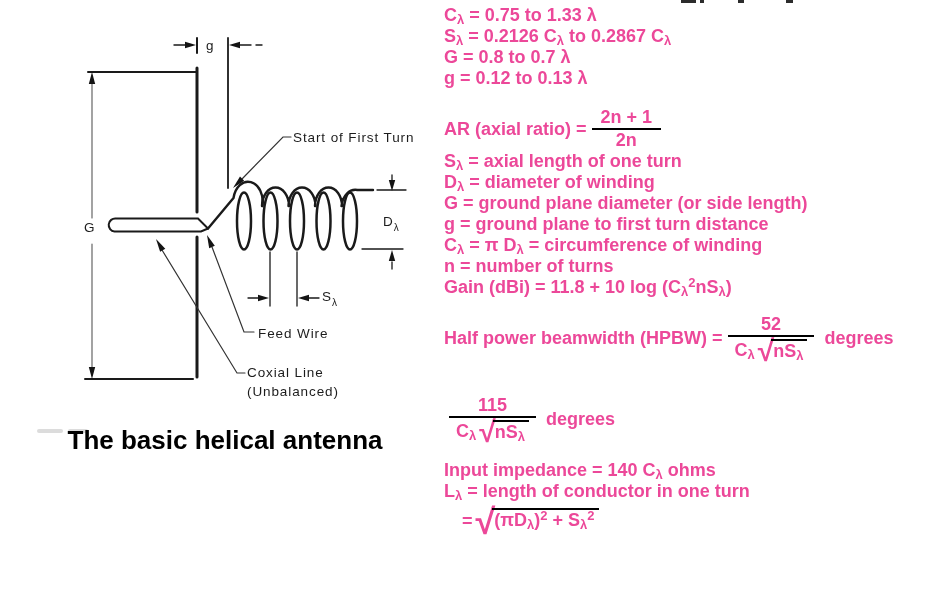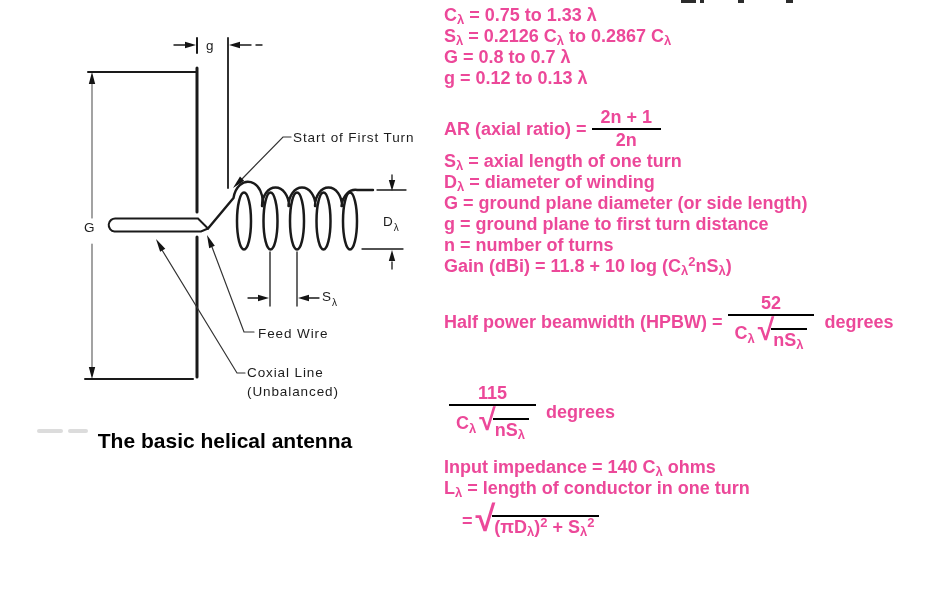--- a/index.html
+++ b/index.html
@@ -5,40 +5,40 @@
   html,body{margin:0;padding:0;background:#fff;}
   .page{position:relative;width:940px;height:598px;background:#ffffff;overflow:hidden;
         font-family:"Liberation Sans",sans-serif;}
 
   
   .diagram{position:absolute;left:0;top:0;}
   .cad{font-family:"Liberation Sans",sans-serif;font-size:13.5px;letter-spacing:0.9px;fill:#1c1c1c;}
   .cadsub{font-size:10px;letter-spacing:0;}
 
   .caption{position:absolute;left:25px;top:426px;width:400px;text-align:center;
-           font-weight:bold;font-size:21px;line-height:29px;color:#000;}
+           font-weight:bold;font-size:26px;line-height:29px;color:#000;}
 
   .smudge{position:absolute;background:#dcdcdc;height:4px;border-radius:2px;}
   .fragment{position:absolute;background:#2c2c2c;height:3px;top:0;}
 
   
   .eqcol{position:absolute;left:444px;top:5px;width:494px;color:#ec4899;
          font-weight:bold;font-size:18px;line-height:21px;}
   .eqcol sub{font-size:13px;vertical-align:-0.25em;line-height:0;}
   .eqcol sup{font-size:13px;vertical-align:0.45em;line-height:0;}
   .eq-line{white-space:nowrap;}
   .eq-row{display:flex;align-items:center;white-space:nowrap;}
   .frac{display:inline-flex;flex-direction:column;align-items:center;margin-left:5px;text-align:left;}
   .fnum{padding:0 6px;}
   .barnum{border-bottom:2.5px solid #000;padding:0 9px;}
   .barden{border-top:2.5px solid #000;padding:2px 7px 0 7px;white-space:nowrap;}
   .suffix{margin-left:10px;}
   .sqrt{display:inline-flex;align-items:flex-start;vertical-align:middle;}
   .rsign{font-size:30px;line-height:24px;font-weight:bold;margin:0 -3px 0 3px;}
-  .radicand{border-top:2.5px solid #000;margin-top:10px;padding:0 4px 0 2px;white-space:nowrap;}
+  .radicand{border-top:2.5px solid #000;margin-top:0;padding:0 4px 0 2px;white-space:nowrap;}
   #blk-ar{margin-top:18px;}
   #blk-defs{}
   #blk-hp{margin-top:16px;}
   #blk-bw{margin-top:32px;}
   #blk-imp{margin-top:16px;}
   #blk-sq{margin-top:6px;padding-left:18px;}
   #blk-sq .rsign{font-size:36px;line-height:27px;}
 </style>
 </head>
 <body>
@@ -137,20 +137,21 @@
         <span class="barnum">2n + 1</span>
         <span>2n</span>
       </span>
     </div>
 
     <div id="blk-defs">
       <div class="eq-line"><span>S</span><sub>λ</sub><span> = axial length of one turn</span></div>
       <div class="eq-line"><span>D</span><sub>λ</sub><span> = diameter of winding</span></div>
       <div class="eq-line">G = ground plane diameter (or side length)</div>
       <div class="eq-line">g = ground plane to first turn distance</div>
+      <div class="eq-line"><span>C</span><sub>λ</sub><span> = π D</span><sub>λ</sub><span> = circumference of winding</span></div>
       <div class="eq-line">n = number of turns</div>
       <div class="eq-line"><span>Gain (dBi) = 11.8 + 10 log (C</span><sub>λ</sub><sup>2</sup><span>nS</span><sub>λ</sub><span>)</span></div>
     </div>
 
     <div id="blk-hp" class="eq-row">
       <span>Half power beamwidth (HPBW) = </span>
       <span class="frac">
         <span class="fnum">52</span>
         <span class="barden"><span>C</span><sub>λ</sub><span class="sqrt">
               <span class="rsign">√</span>

